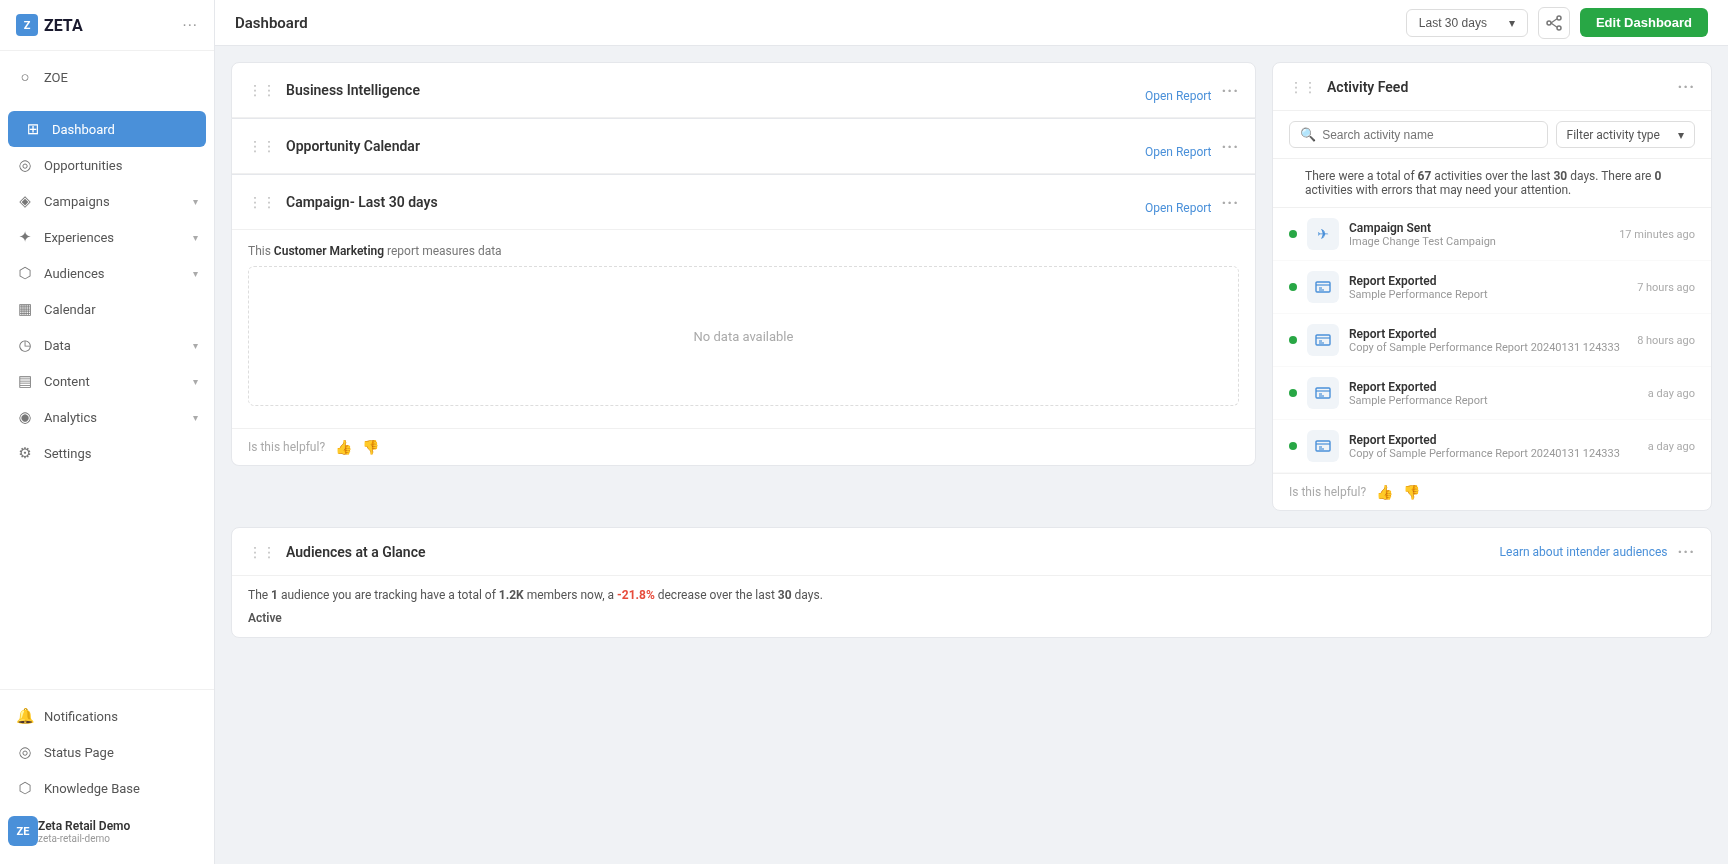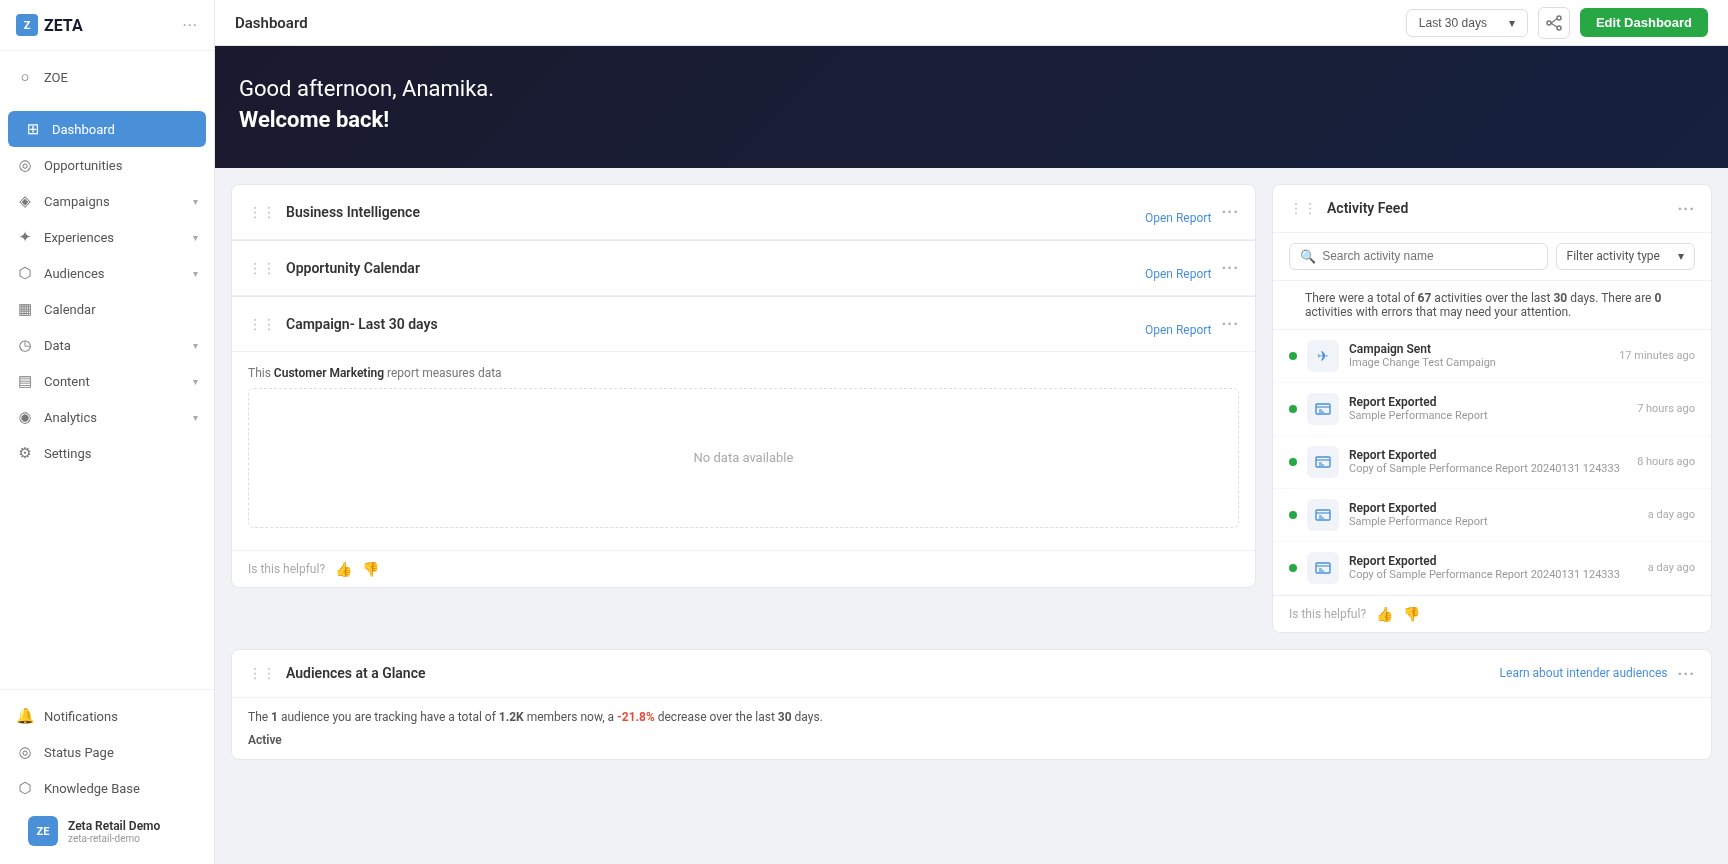--- a/index.html
+++ b/index.html
@@ -80,22 +80,21 @@
     .sidebar-chevron { font-size: 10px; color: #aaa; }
 
     .sidebar-footer {
       margin-top: auto;
       border-top: 1px solid #f0f0f0;
       padding: 8px 0;
     }
     .sidebar-user {
       display: flex;
       align-items: center;
-      gap: 10px;
-      padding: 10px 28px;
+      padding: 10px 8px;
       cursor: pointer;
     }
     .user-avatar {
       width: 30px;
       height: 30px;
       background: #4a90d9;
       border-radius: 6px;
       display: flex;
       align-items: center;
       justify-content: center;
@@ -479,28 +478,20 @@
         </svg>
       </button>
       <button class="edit-dashboard-btn">
         <span>Edit Dashboard</span>
       </button>
     </div>
   </div>
 
   <div class="content-area">
 
-    <div class="greeting-banner">
-      <div class="greeting-text">
-        <span>Good afternoon, Anamika.</span>
-      </div>
-      <div class="greeting-text bold" style="font-weight:700;">
-        <span>Welcome back!</span>
-      </div>
-    </div>
 
     <div class="dashboard-grid">
 
       <div class="left-col">
 
         <div class="stacked-cards">
 
           <div class="stacked-card">
             <div class="card-header">
               <span class="drag-handle">⋮⋮</span>

